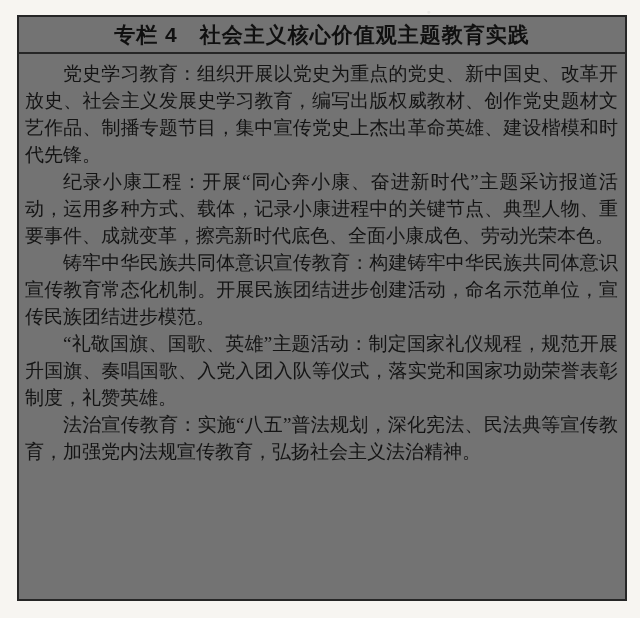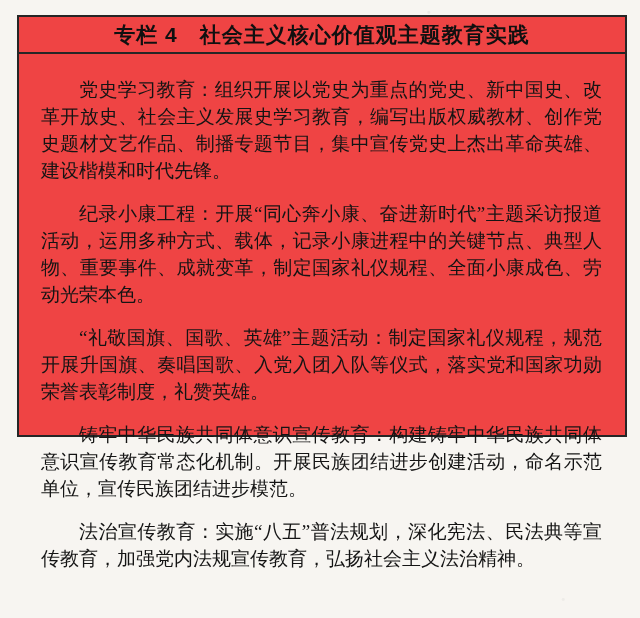--- a/index.html
+++ b/index.html
@@ -28,23 +28,23 @@
       radial-gradient(circle at 12% 4%, rgba(0,0,0,0.04) 0 1px, transparent 2px),
       radial-gradient(circle at 67% 2%, rgba(0,0,0,0.05) 0 1px, transparent 2px),
       radial-gradient(circle at 88% 97%, rgba(0,0,0,0.04) 0 1px, transparent 2px);
     pointer-events: none;
   }
   .panel {
     position: absolute;
     left: 17px;
     top: 15px;
     width: 610px;
-    height: 422px;
+    height: 586px;
     border: 2px solid #262626;
-    background: #ef4444;
+    background: #737373;
   }
   .panel-title {
     height: 37px;
     border-bottom: 2px solid #262626;
     display: flex;
     align-items: center;
     justify-content: center;
     font-family: "Liberation Sans", "DejaVu Sans", sans-serif;
     font-weight: 700;
     font-size: 21px;
@@ -53,32 +53,32 @@
   }
   .panel-body {
     padding: 6px 7px 0 6px;
     font-size: 19px;
     line-height: 27px;
     text-align: justify;
     text-justify: inter-character;
     color: #141414;
   }
   .panel-body p {
-    margin: 16px;
+    margin: 0;
     padding: 0;
     text-indent: 2em;
   }
 </style>
 </head>
 <body>
 
 <div class="page">
   <div class="panel">
     <div class="panel-title">专栏 4　社会主义核心价值观主题教育实践</div>
     <div class="panel-body">
       <p>党史学习教育：组织开展以党史为重点的党史、新中国史、改革开放史、社会主义发展史学习教育，编写出版权威教材、创作党史题材文艺作品、制播专题节目，集中宣传党史上杰出革命英雄、建设楷模和时代先锋。</p>
-      <p>纪录小康工程：开展“同心奔小康、奋进新时代”主题采访报道活动，运用多种方式、载体，记录小康进程中的关键节点、典型人物、重要事件、成就变革，制定国家礼仪规程、全面小康成色、劳动光荣本色。</p>
+      <p>纪录小康工程：开展“同心奔小康、奋进新时代”主题采访报道活动，运用多种方式、载体，记录小康进程中的关键节点、典型人物、重要事件、成就变革，擦亮新时代底色、全面小康成色、劳动光荣本色。</p>
+      <p>铸牢中华民族共同体意识宣传教育：构建铸牢中华民族共同体意识宣传教育常态化机制。开展民族团结进步创建活动，命名示范单位，宣传民族团结进步模范。</p>
       <p>“礼敬国旗、国歌、英雄”主题活动：制定国家礼仪规程，规范开展升国旗、奏唱国歌、入党入团入队等仪式，落实党和国家功勋荣誉表彰制度，礼赞英雄。</p>
-      <p>铸牢中华民族共同体意识宣传教育：构建铸牢中华民族共同体意识宣传教育常态化机制。开展民族团结进步创建活动，命名示范单位，宣传民族团结进步模范。</p>
       <p>法治宣传教育：实施“八五”普法规划，深化宪法、民法典等宣传教育，加强党内法规宣传教育，弘扬社会主义法治精神。</p>
     </div>
   </div>
 </div>
 
 </body></html>

